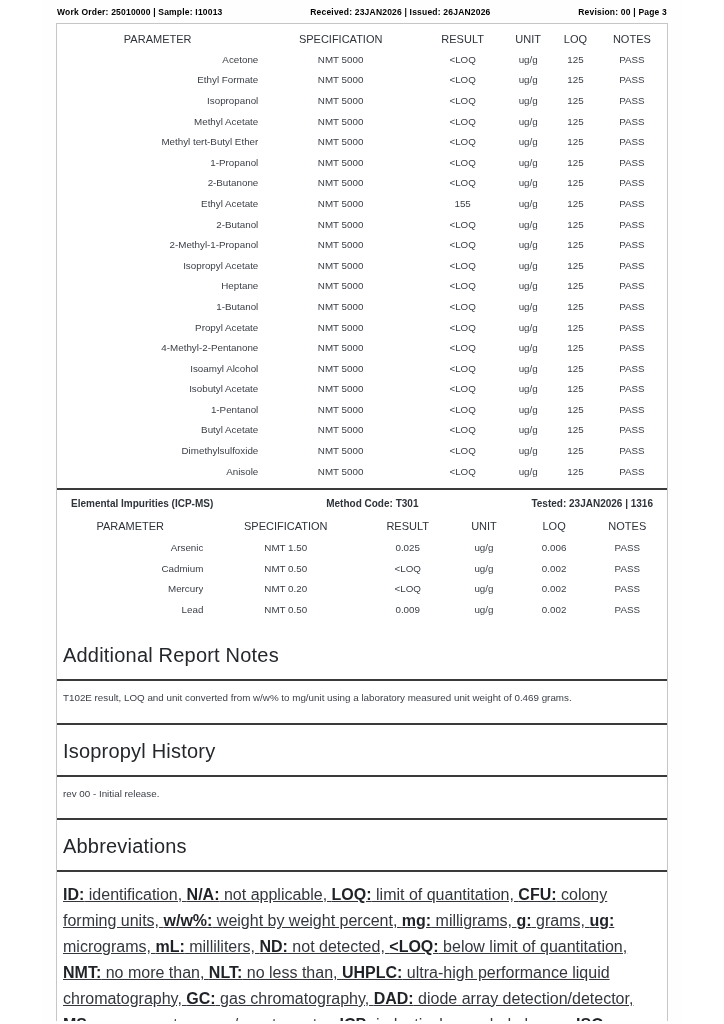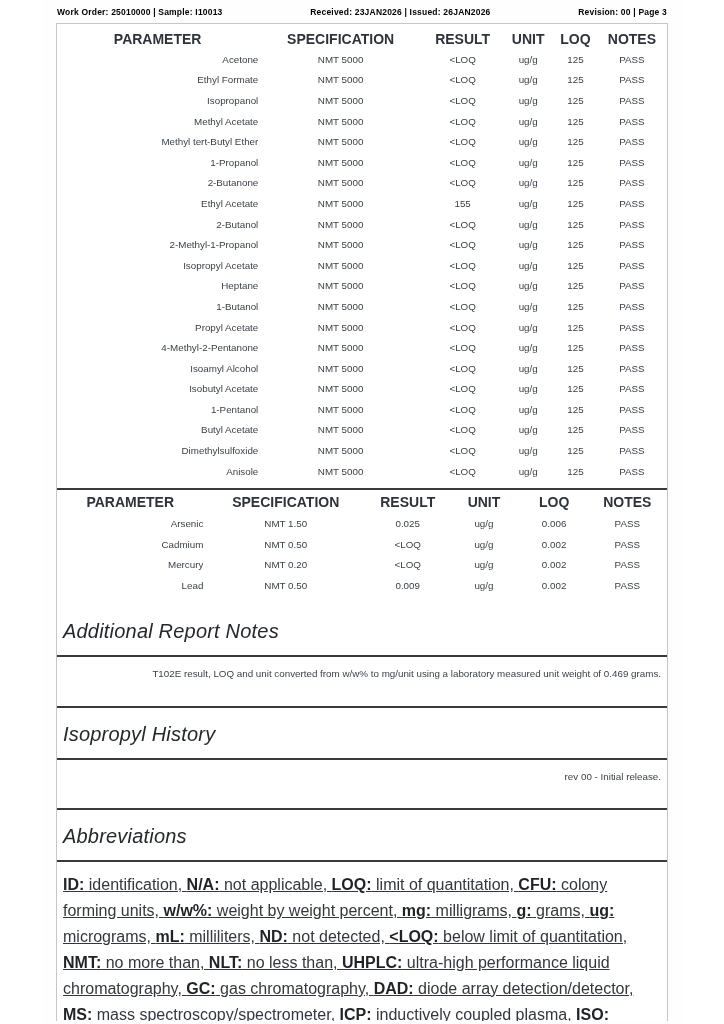--- a/index.html
+++ b/index.html
@@ -17,21 +17,21 @@
     font-size:8.5px; font-weight:800; color:#000; letter-spacing:.2px;
   }
   .content-box {
     margin:2px 14px 0 14px;
     border:1px solid #c6c6c6; border-bottom:none;
     height:calc(1024px - 26px);
     overflow:hidden; background:#fff;
   }
   
   .t-row { display:grid; align-items:center; height:20.6px; }
-  .t-head .t-cell { font-weight:700; color:#2e333a; font-size:14px; }
+  .t-head .t-cell { font-weight:400; color:#2e333a; font-size:11px; }
   .t-cell { font-size:9.8px; text-align:center; white-space:nowrap; overflow:hidden; }
   .t-cell.c0 { text-align:right; padding-left:14px; }
   .solvents .t-row { grid-template-columns:33% 27% 13% 8.5% 7% 11.5%; }
   .elemental .t-row { grid-template-columns:24% 27% 13% 12% 11% 13%; }
   .solvents .t-head { height:24px; padding-top:3px; }
   .solvents .t-head .t-cell.c0 { text-align:center; padding-left:0; }
   .elemental .t-head { height:23px; }
   .elemental .t-head .t-cell.c0 { text-align:center; padding-left:0; }
   .solvents { padding-top:1px; padding-bottom:7px; }
   .rule-dark { border-top:2px solid #3a3a3a; }
@@ -39,24 +39,24 @@
   
   .method-bar {
     display:flex; justify-content:space-between; align-items:center;
     padding:8px 14px 5px 14px;
     font-size:10px; font-weight:700; color:#2e333a;
   }
   .elemental { padding-bottom:9px; }
   
   .section-title {
     font-size:20px; font-weight:400; color:#24272b;
-    padding:15px 6px 12px 6px; letter-spacing:.2px;font-style:italic;
+    padding:15px 6px 12px 6px; letter-spacing:.2px;
   }
   .section-body {
-    font-size:9.8px; color:#3a3f46; padding:10px 6px 25px 6px; line-height:1.4;text-align:right;
+    font-size:9.8px; color:#3a3f46; padding:10px 6px 18px 6px; line-height:1.4;
   }
   .abbr-body {
     font-size:16px; color:#33373d; padding:10px 6px 12px 6px; line-height:1.62;text-decoration:underline;
   }
   .abbr-body b { color:#1f2226; }
   
   .fine-print {
     margin:16px auto 0 auto; width:676px;
     font-size:6.4px; font-weight:700; color:#0c0c0c;
     text-align:center; line-height:1.55; letter-spacing:.1px;
@@ -252,20 +252,25 @@
             <div class="t-cell c3">ug/g</div>
             <div class="t-cell c4">125</div>
             <div class="t-cell c5">PASS</div>
           </div>
         </div>
     </div>
 
     <div class="rule-dark"></div>
 
     <div class="elemental">
+      <div class="method-bar">
+        <span>Elemental Impurities (ICP-MS)</span>
+        <span>Method Code: T301</span>
+        <span>Tested: 23JAN2026 | 1316</span>
+      </div>
       <div class="t-row t-head">
           <div class="t-cell c0">PARAMETER</div>
           <div class="t-cell c1">SPECIFICATION</div>
           <div class="t-cell c2">RESULT</div>
           <div class="t-cell c3">UNIT</div>
           <div class="t-cell c4">LOQ</div>
           <div class="t-cell c5">NOTES</div>
         </div>
       <div>
           <div class="t-row">

